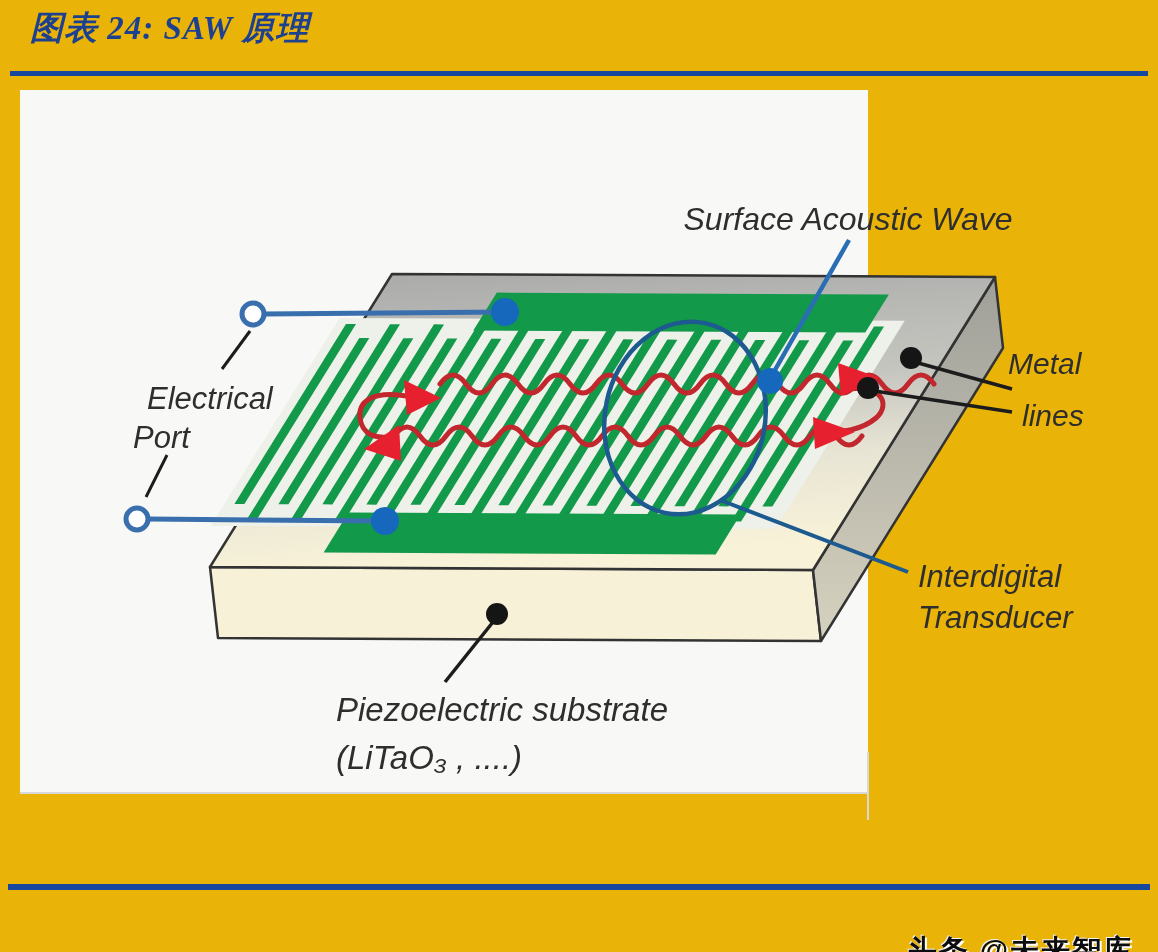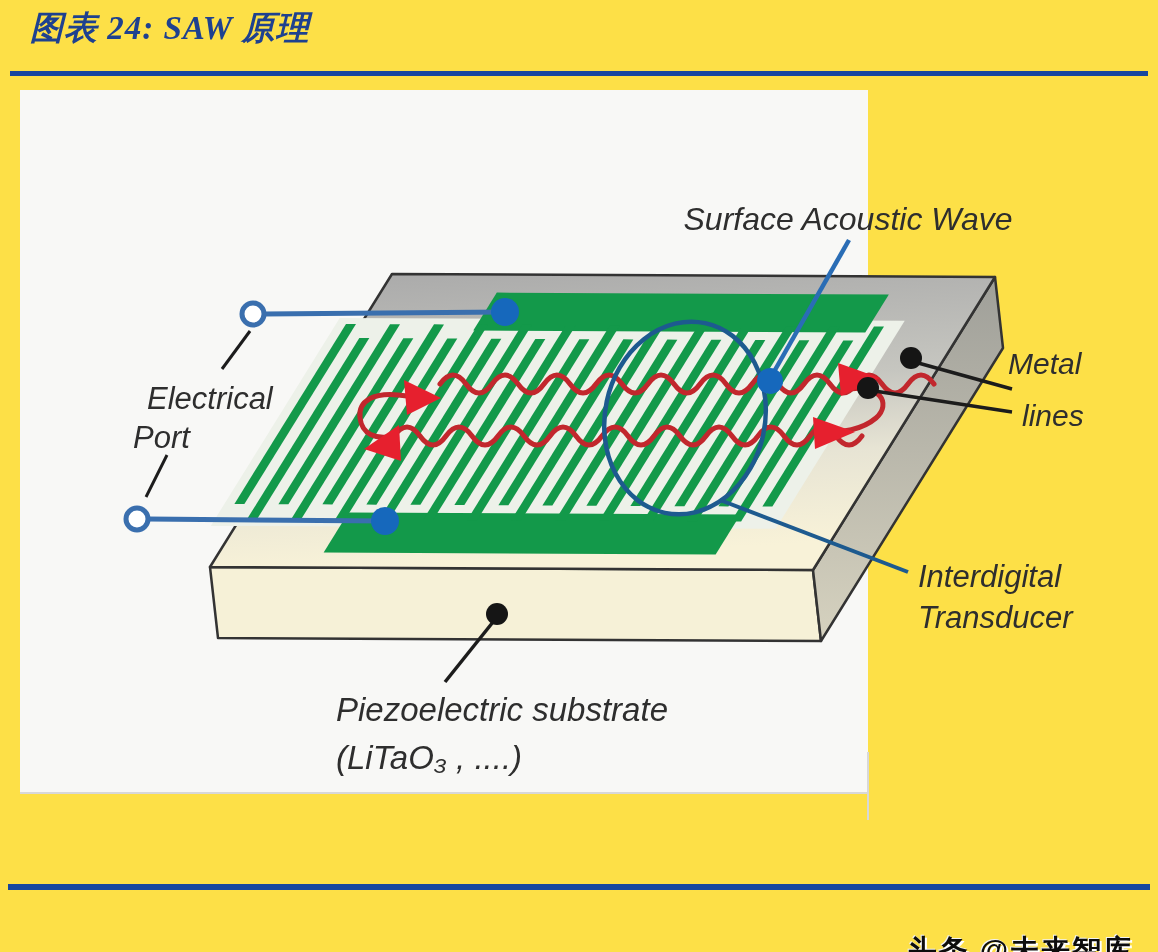--- a/index.html
+++ b/index.html
@@ -1,16 +1,16 @@
 <!DOCTYPE html>
 <html><head>
 <meta charset="utf-8">
 <style>
   html,body{margin:0;padding:0;background:#ffffff;}
-  .page{position:relative;width:1158px;height:952px;background:#fde047;overflow:hidden;
+  .page{position:relative;width:1158px;height:952px;background:#eab308;overflow:hidden;
         font-family:"Liberation Sans","DejaVu Sans",sans-serif;text-align:right;}
   .fig-caption{position:absolute;left:30px;top:6px;
         font-family:"Liberation Serif","DejaVu Serif",serif;
         font-style:italic;font-size:33px;font-weight:600;color:#1e418f;letter-spacing:1px;}
   .rule{position:absolute;background:#17479e;}
   .rule-top{left:10px;top:71px;width:1138px;height:5px;}
   .rule-bottom{left:8px;top:884px;width:1142px;height:6px;}
   .source-note{position:absolute;left:57px;top:893px;
         font-family:"Liberation Serif","DejaVu Serif",serif;
         font-style:italic;font-size:31px;color:#2a4da0;letter-spacing:2px;}

